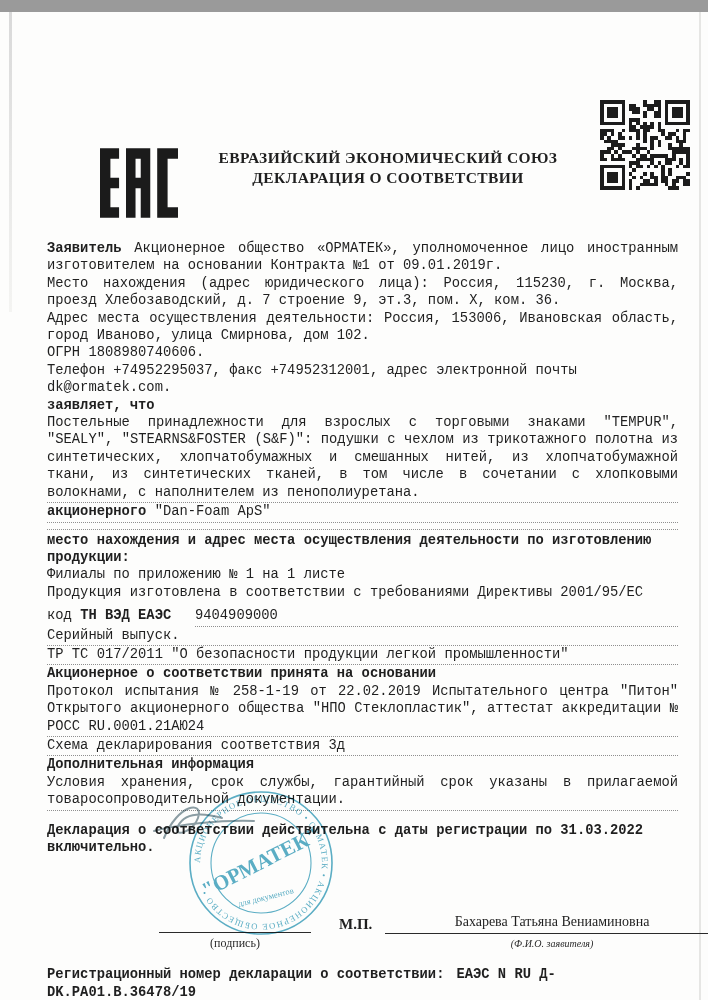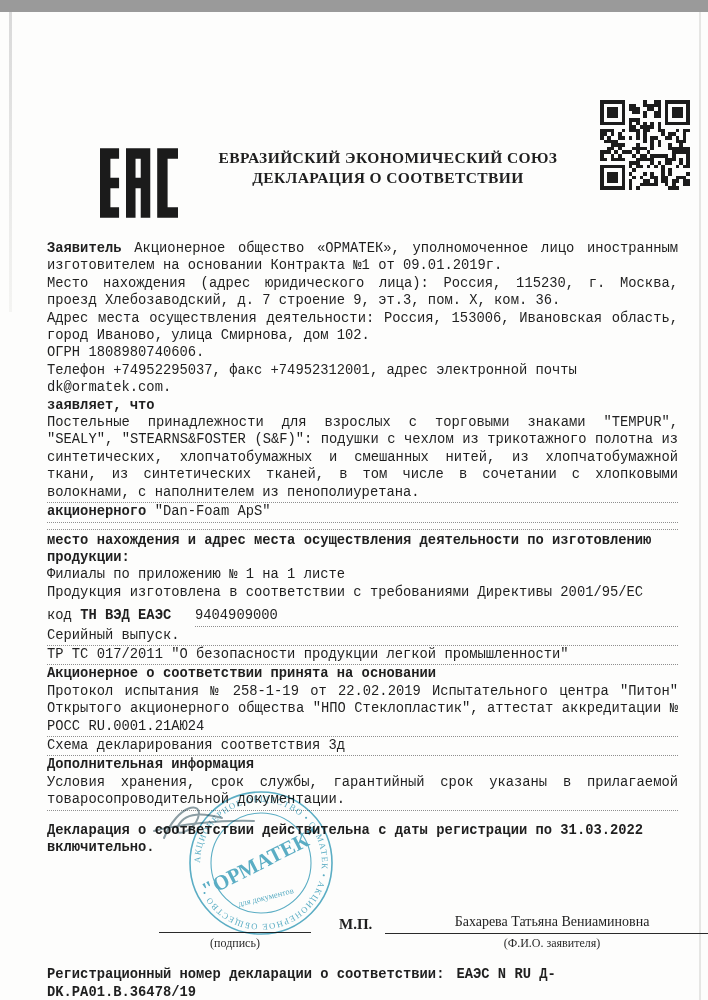--- a/index.html
+++ b/index.html
@@ -37,21 +37,21 @@
   .regnum .val{margin-left:12px;}
 
   
   .sig-block{position:relative;height:86px;margin-top:24px;}
   .sig-line{position:absolute;left:112px;top:52px;width:152px;border-bottom:1.4px solid #2a2a2a;}
   .sig-caption{position:absolute;left:112px;top:55px;width:152px;text-align:center;
     font-size:12px;color:#2a2a2a;}
   .mp{position:absolute;left:292px;top:36px;font-weight:bold;font-size:15px;}
   .name-wrap{position:absolute;left:338px;top:33px;width:334px;text-align:center;}
   .name-text{font-size:14px;border-bottom:1.4px solid #2a2a2a;display:block;padding-bottom:2px;}
-  .name-caption{font-size:12px;color:#2a2a2a;}
+  .name-caption{font-size:10px;color:#2a2a2a;font-style:italic;}
 
   
   .stamp{position:absolute;left:186px;top:776px;width:150px;height:150px;
     mix-blend-mode:multiply;opacity:.88;}
   .handwriting{position:absolute;left:150px;top:786px;width:130px;height:55px;
     mix-blend-mode:multiply;opacity:.9;}
 </style>
 </head>
 <body>
 

